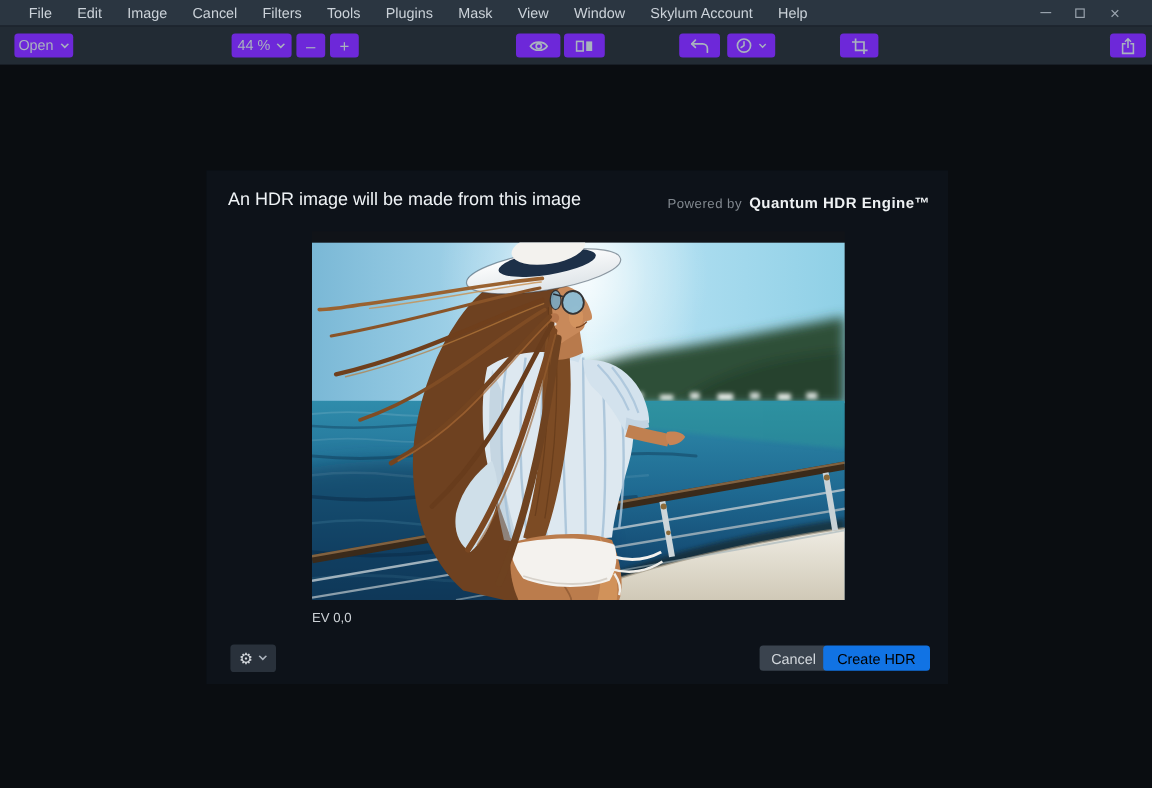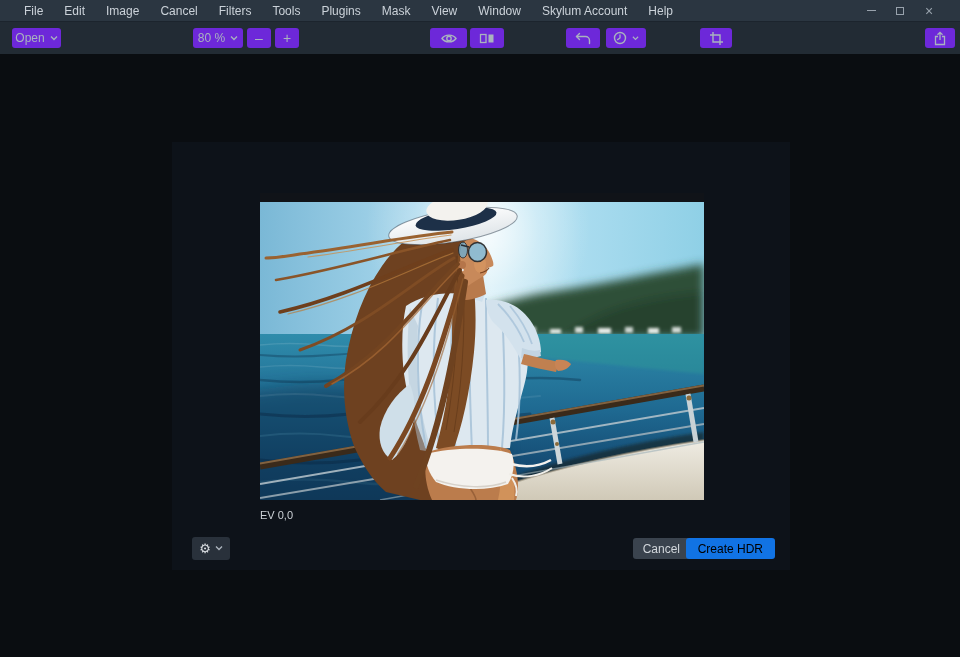--- a/index.html
+++ b/index.html
@@ -88,21 +88,21 @@
 
   <div class="toolbar">
     <button class="tbtn" style="left:12px;width:49px;">
       <span>Open</span>
       <svg width="8" height="5" viewBox="0 0 8 5">
           <polyline points="1,0.5 4,3.5 7,0.5" fill="none" stroke="#a9b3be" stroke-width="1.3"></polyline>
         </svg>
     </button>
 
     <button class="tbtn" style="left:193px;width:50px;">
-      <span>80 %</span>
+      <span>44 %</span>
       <svg width="8" height="5" viewBox="0 0 8 5">
           <polyline points="1,0.5 4,3.5 7,0.5" fill="none" stroke="#a9b3be" stroke-width="1.3"></polyline>
         </svg>
     </button>
     <button class="tbtn" style="left:247px;width:24px;">
       <span class="glyph-txt">–</span>
     </button>
     <button class="tbtn" style="left:275px;width:24px;">
       <span class="glyph-txt">+</span>
     </button>
@@ -147,20 +147,25 @@
       <svg width="14" height="15" viewBox="0 0 14 15">
         <path d="M5,5.5 H2.5 V13.5 H11.5 V5.5 H9" fill="none" stroke="#a9b3be" stroke-width="1.3"></path>
         <path d="M7,9 V1.5 M4.5,3.8 L7,1.3 L9.5,3.8" fill="none" stroke="#a9b3be" stroke-width="1.3"></path>
       </svg>
     </button>
   </div>
 
   <div class="canvas">
     <div class="dialog">
 
+      <span class="dialog-title">An HDR image will be made from this image</span>
+      <span class="powered">
+        <span class="powered-by">Powered by</span>
+        <span class="engine">Quantum HDR Engine™</span>
+      </span>
 
       <div class="photo">
         <div class="photo-topstrip"></div>
         <svg width="444" height="298" viewBox="0 0 444 298">
           <defs>
             <linearGradient id="skyg" gradientUnits="userSpaceOnUse" x1="0" y1="0" x2="444" y2="0">
               <stop offset="0" stop-color="#7ab8d6"></stop>
                 <stop offset=".35" stop-color="#a8d7ec"></stop>
               <stop offset=".52" stop-color="#d8f0f8"></stop>
                 <stop offset=".72" stop-color="#aadcef"></stop>

